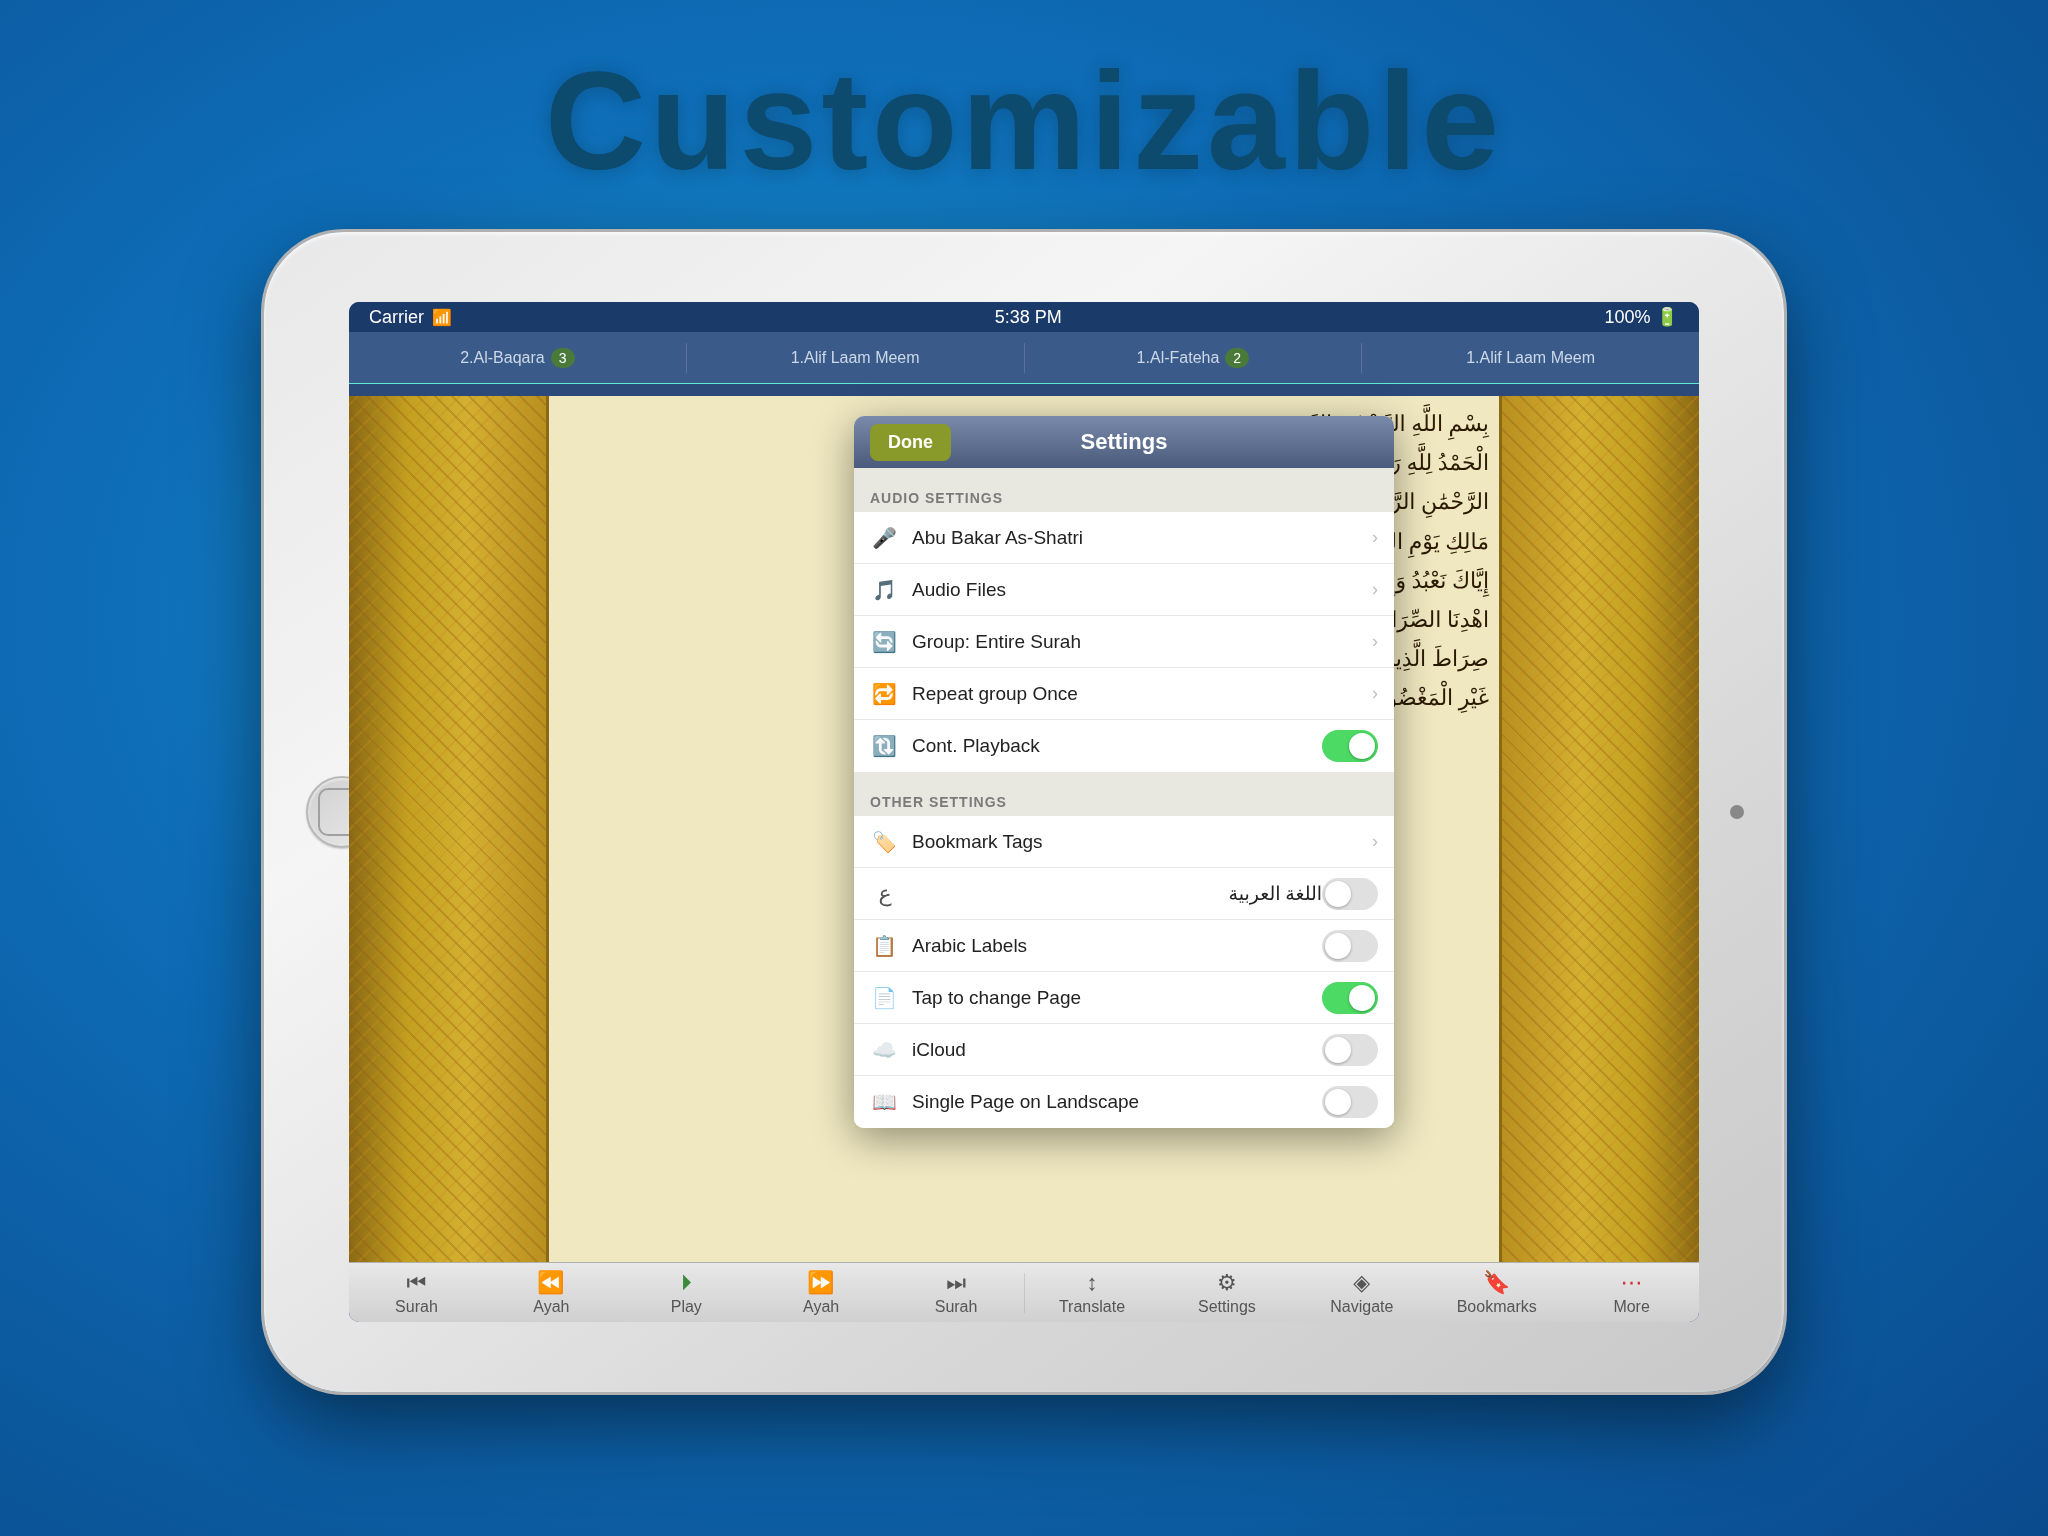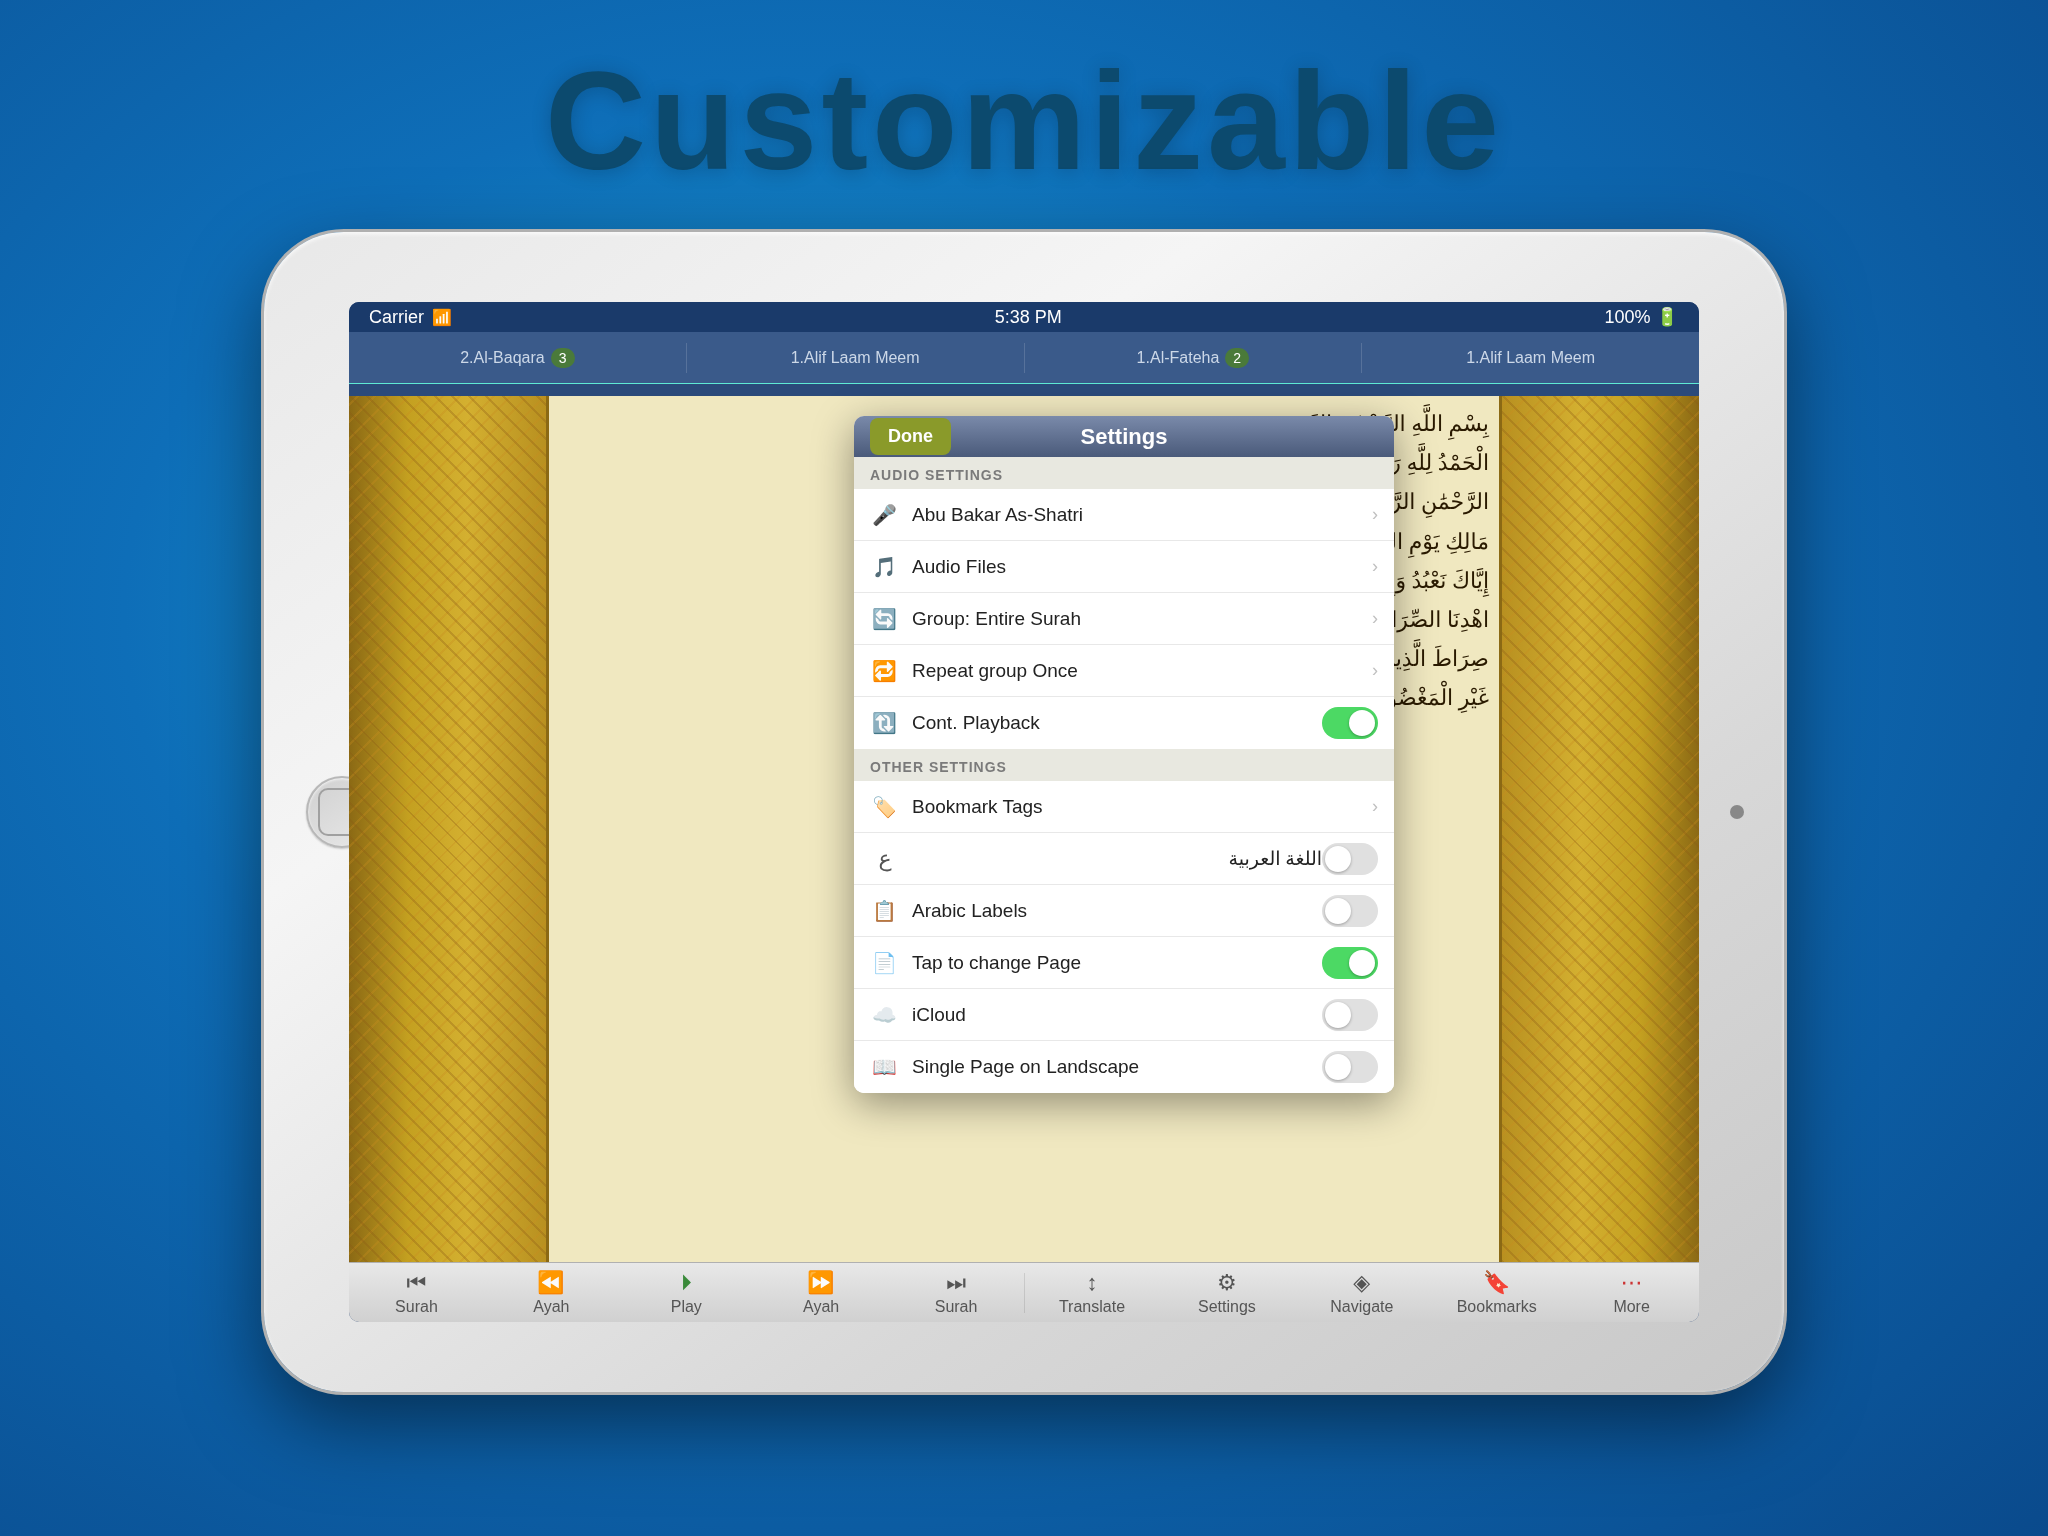--- a/index.html
+++ b/index.html
@@ -225,21 +225,21 @@
       width: 540px;
       background: #f0f0f0;
       border-radius: 10px;
       overflow: hidden;
       margin: 20px auto;
       box-shadow: 0 10px 40px rgba(0,0,0,0.4);
     }
 
     .settings-header {
       background: linear-gradient(180deg, #7a8aaa 0%, #4a5a7a 100%);
-      height: 41px;
+      height: 52px;
       display: flex;
       align-items: center;
       position: relative;
     }
 
     .done-button {
       background: #8a9a2a;
       color: white;
       border: none;
       border-radius: 8px;
@@ -254,21 +254,21 @@
       position: absolute;
       left: 50%;
       transform: translateX(-50%);
       color: white;
       font-size: 22px;
       font-weight: 600;
     }
 
     .section-header {
       background: #e8e8e0;
-      padding: 10px 16px 6px;
+      padding: 22px 16px 6px;
       color: #7a7a7a;
       font-size: 14px;
       font-weight: 600;
       letter-spacing: 1px;
       text-transform: uppercase;
     }
 
     .settings-list {
       background: white;
     }

